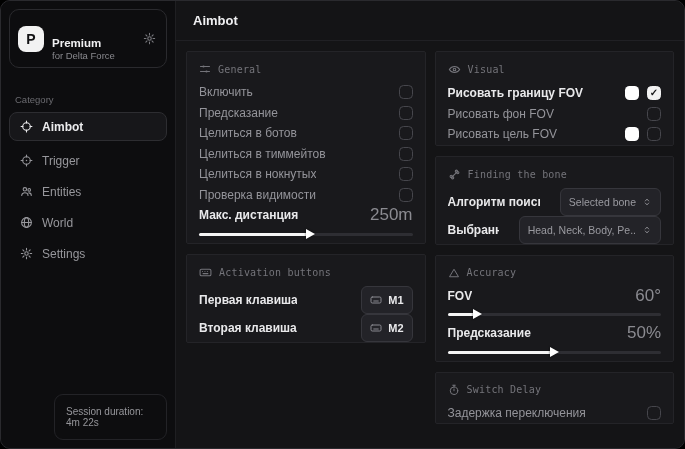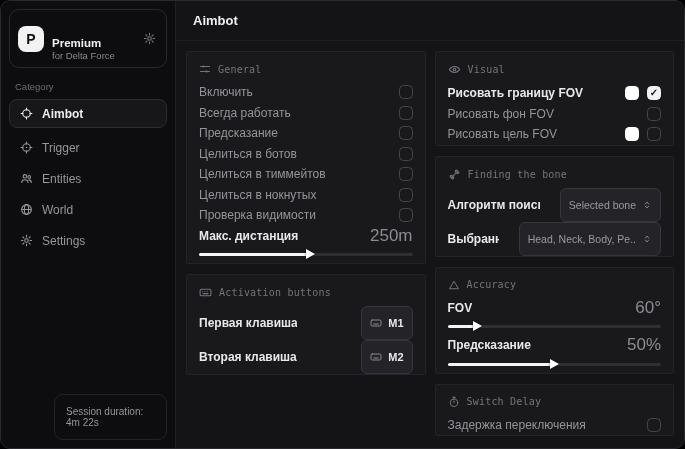--- a/index.html
+++ b/index.html
@@ -12,21 +12,21 @@
   .sidebar { width:175px; flex:none; background:#0d0d0f; border-right:1px solid #1f1f22;
              display:flex; flex-direction:column; padding:8px; }
   .brand { border:1px solid #2a2a2e; border-radius:10px; padding:5px 8px;
            display:flex; align-items:center; gap:8px; }
   .logo { width:26px; height:26px; border-radius:8px; background:#f2f2f2; color:#121214;
           font-weight:700; font-size:14px; display:flex; align-items:center; justify-content:center; flex:none; }
   .brand-text { flex:1; min-width:0; }
   .brand-title { font-size:11.5px; font-weight:700; color:#f0f0f2; line-height:1.25;margin-top:21px; }
   .brand-sub { font-size:9.5px; color:#8a8a8f; line-height:1.25; }
   .icon-btn { background:none; border:none; color:#7b7b80; cursor:pointer; display:flex; padding:2px; }
-  .category { margin:13px 6px 6px; font-size:9.5px; color:#6b6b70; }
+  .category { margin:26px 6px 6px; font-size:9.5px; color:#6b6b70; }
   .nav-item { height:29px; padding:0 10px; margin:1px 0; display:flex; align-items:center; gap:9px;
               border-radius:8px; color:#97979c; font-size:12px; border:1px solid transparent; cursor:pointer; }
   .nav-item.active { border-color:#2d2d31; background:#17171a; color:#ececee; font-weight:600; margin-bottom:4px; }
   .nav-item .icn { display:flex; color:inherit; }
   .spacer { flex:1; }
   .session { border:1px solid #232327; border-radius:9px; padding:11px 11px; font-size:10px; color:#96969b;margin-left:45px; }
 
   
   .main { flex:1; min-width:0; background:#141416; display:flex; flex-direction:column; overflow:hidden; }
   .main-header { height:40px; flex:none; display:flex; align-items:center; padding:0 17px;
@@ -53,21 +53,21 @@
   .swatch { width:14px; height:14px; border-radius:4.5px; background:#fff; flex:none; cursor:pointer; }
 
   .slider { position:relative; height:12px; margin:2px 0 3px; cursor:pointer; }
   .slider .track { position:absolute; left:0; right:0; top:5px; height:3px; background:#2e2e33; border-radius:2px; }
   .slider .fill { position:absolute; left:0; top:5px; height:3px; background:#f5f5f5; border-radius:2px; }
   .slider .thumb { position:absolute; top:1px; width:0; height:0; border-top:5px solid transparent;
                    border-bottom:5px solid transparent; border-left:9px solid #fff; margin-left:-4px;
                    filter:drop-shadow(0 0 1px rgba(0,0,0,.6)); }
 
   .chip { display:flex; align-items:center; gap:6px; background:#232328; border:1px solid #36363c;
-          border-radius:6px; height:34px; padding:0 8px; font-size:10.5px; color:#9a9aa0;
+          border-radius:6px; height:28px; padding:0 8px; font-size:10.5px; color:#9a9aa0;
           white-space:nowrap; cursor:pointer; flex:none; }
   .chip .icn { display:flex; color:#8a8a90; }
   .chip.key { color:#e9e9eb; font-weight:700; font-size:11px;margin-left:44px; }
 
   svg { display:block; }
 </style>
 </head>
 <body>
 
 <div class="app">
@@ -164,24 +164,20 @@
                 </svg>
             </span>
             <span>General</span>
           </div>
 
           <div class="row">
             <span class="row-label">Включить</span>
             <span class="checkbox"></span>
           </div>
           <div class="row">
-            <span class="row-label">Всегда работать</span>
-            <span class="checkbox"></span>
-          </div>
-          <div class="row">
             <span class="row-label">Предсказание</span>
             <span class="checkbox"></span>
           </div>
           <div class="row">
             <span class="row-label">Целиться в ботов</span>
             <span class="checkbox"></span>
           </div>
           <div class="row">
             <span class="row-label">Целиться в тиммейтов</span>
             <span class="checkbox"></span>

